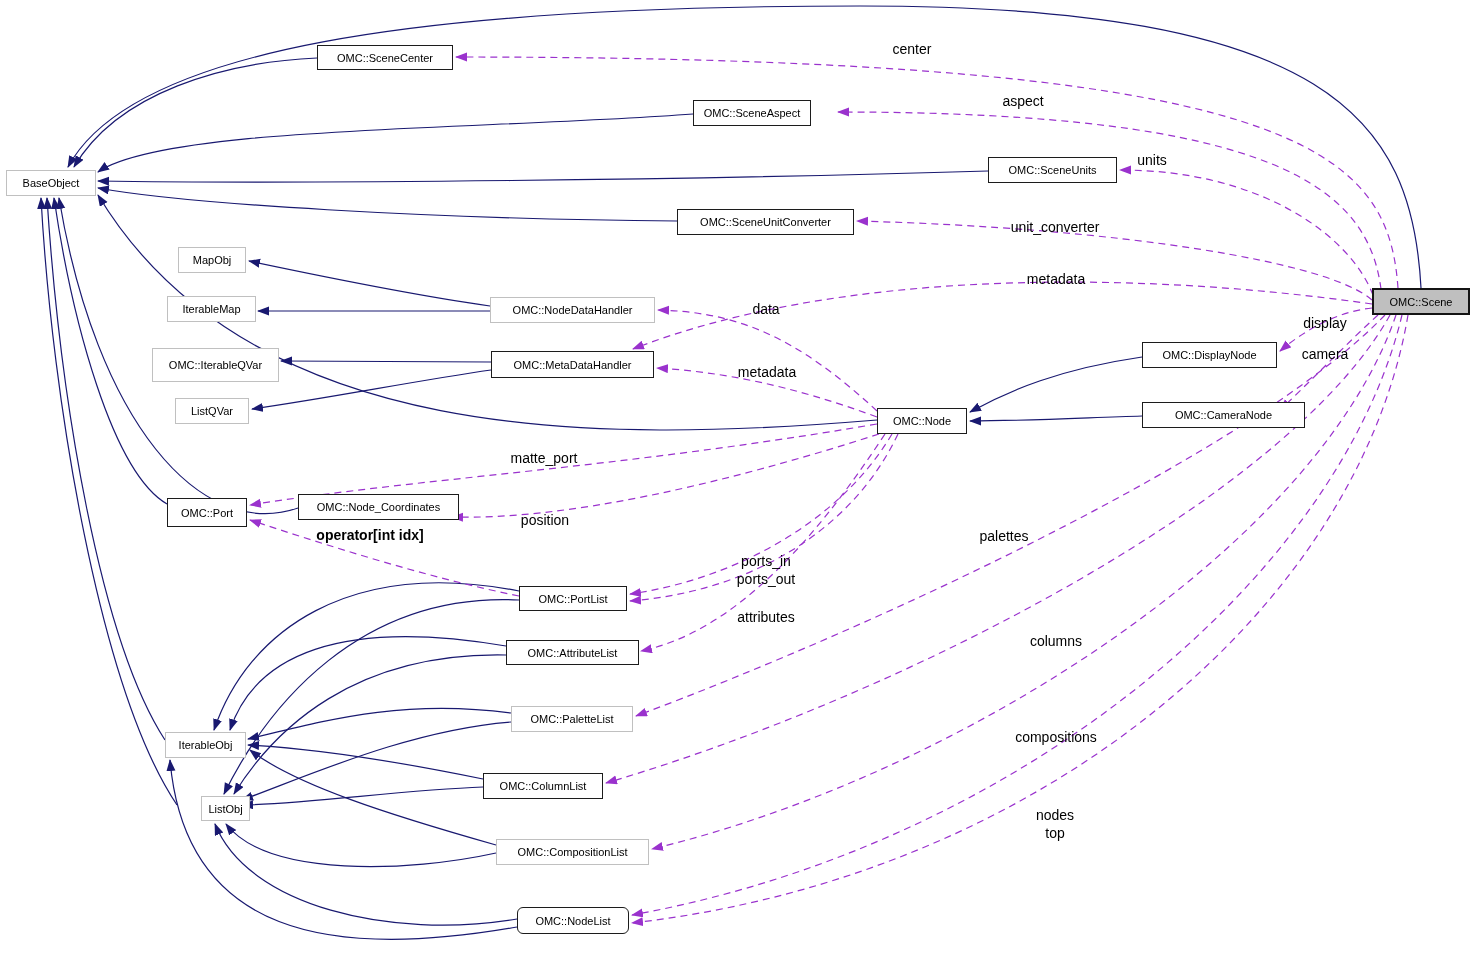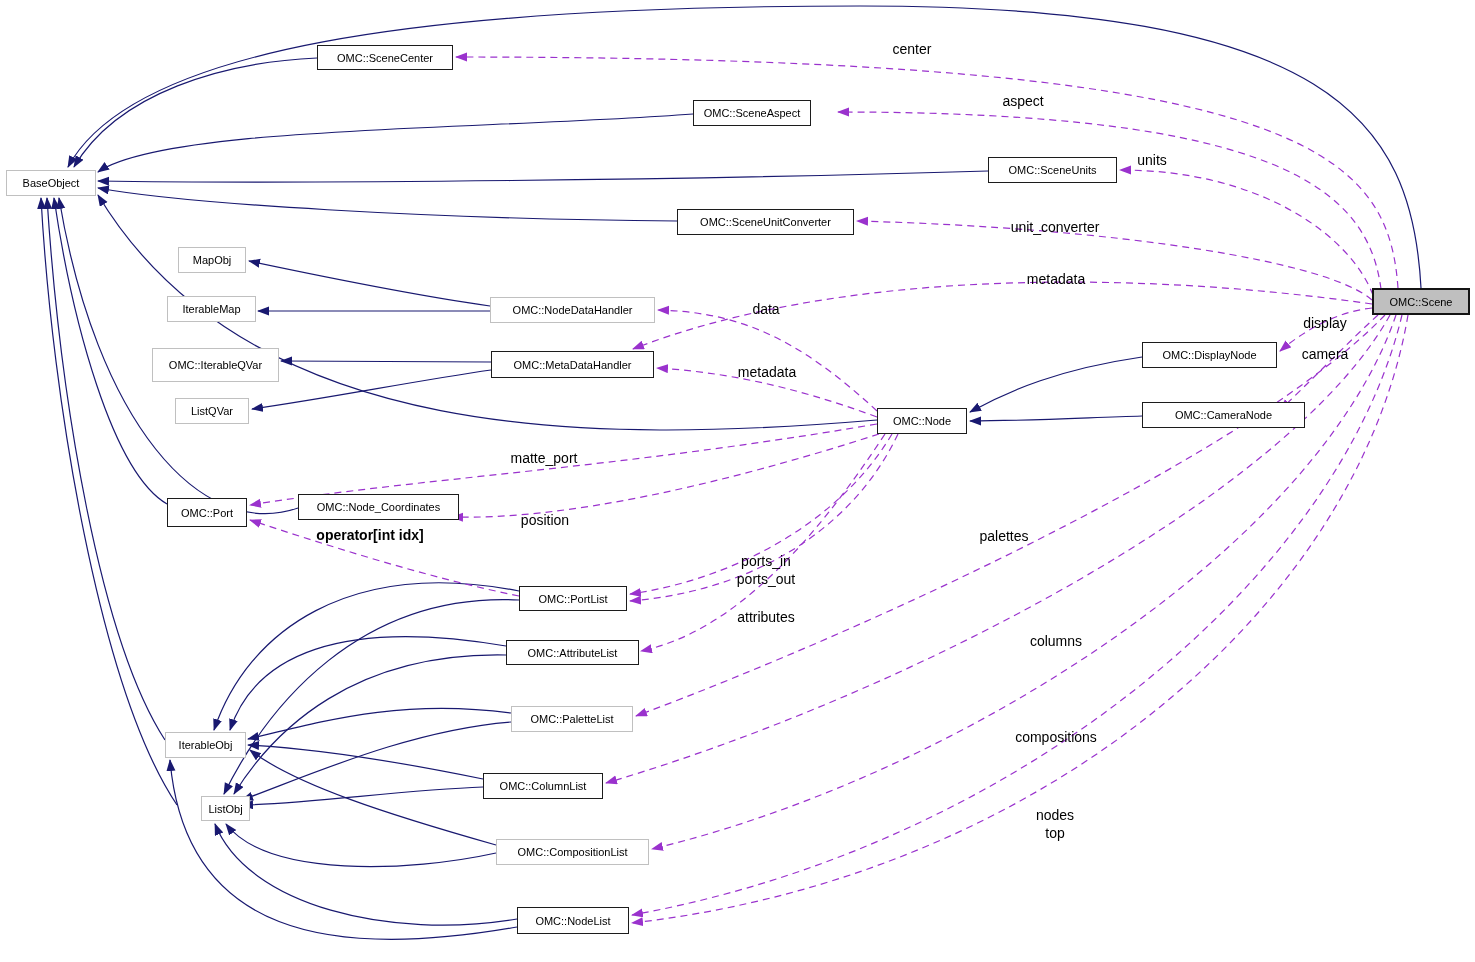--- a/index.html
+++ b/index.html
@@ -120,21 +120,21 @@
       <div class="cbox strong" style="left: 1142px; top: 342px; width: 135px; height: 26px;">OMC::DisplayNode</div>
       <div class="cbox strong" style="left: 1142px; top: 402px; width: 163px; height: 26px;">OMC::CameraNode</div>
       <div class="cbox main" style="left: 1372px; top: 288px; width: 98px; height: 27px;">OMC::Scene</div>
       <div class="cbox strong" style="left: 167px; top: 498px; width: 80px; height: 29px;">OMC::Port</div>
       <div class="cbox strong" style="left: 298px; top: 494px; width: 161px; height: 26px;">OMC::Node_Coordinates</div>
       <div class="cbox strong" style="left: 519px; top: 586px; width: 108px; height: 25px;">OMC::PortList</div>
       <div class="cbox strong" style="left: 506px; top: 640px; width: 133px; height: 25px;">OMC::AttributeList</div>
       <div class="cbox light" style="left: 511px; top: 706px; width: 122px; height: 26px;">OMC::PaletteList</div>
       <div class="cbox strong" style="left: 483px; top: 773px; width: 120px; height: 26px;">OMC::ColumnList</div>
       <div class="cbox light" style="left: 496px; top: 839px; width: 153px; height: 26px;">OMC::CompositionList</div>
-      <div class="cbox strong" style="left: 517px; top: 907px; width: 112px; height: 27px;">OMC::NodeList</div>
+      <div class="cbox strong" style="left: 517px; top: 907px; width: 112px; height: 27px; border-radius: 6px;">OMC::NodeList</div>
       <div class="cbox light" style="left: 165px; top: 732px; width: 81px; height: 26px;">IterableObj</div>
       <div class="cbox light" style="left: 177px; top: 796px; width: 49px; height: 25px; margin-left: 24px;">ListObj</div>
     </div>
   <div id="edge-labels">
       <div class="elabel" style="left: 912px; top: 49px;">center</div>
       <div class="elabel" style="left: 1023px; top: 101px;">aspect</div>
       <div class="elabel" style="left: 1152px; top: 160px;">units</div>
       <div class="elabel" style="left: 1055px; top: 227px;">unit_converter</div>
       <div class="elabel" style="left: 1056px; top: 279px;">metadata</div>
       <div class="elabel" style="left: 766px; top: 309px;">data</div>

